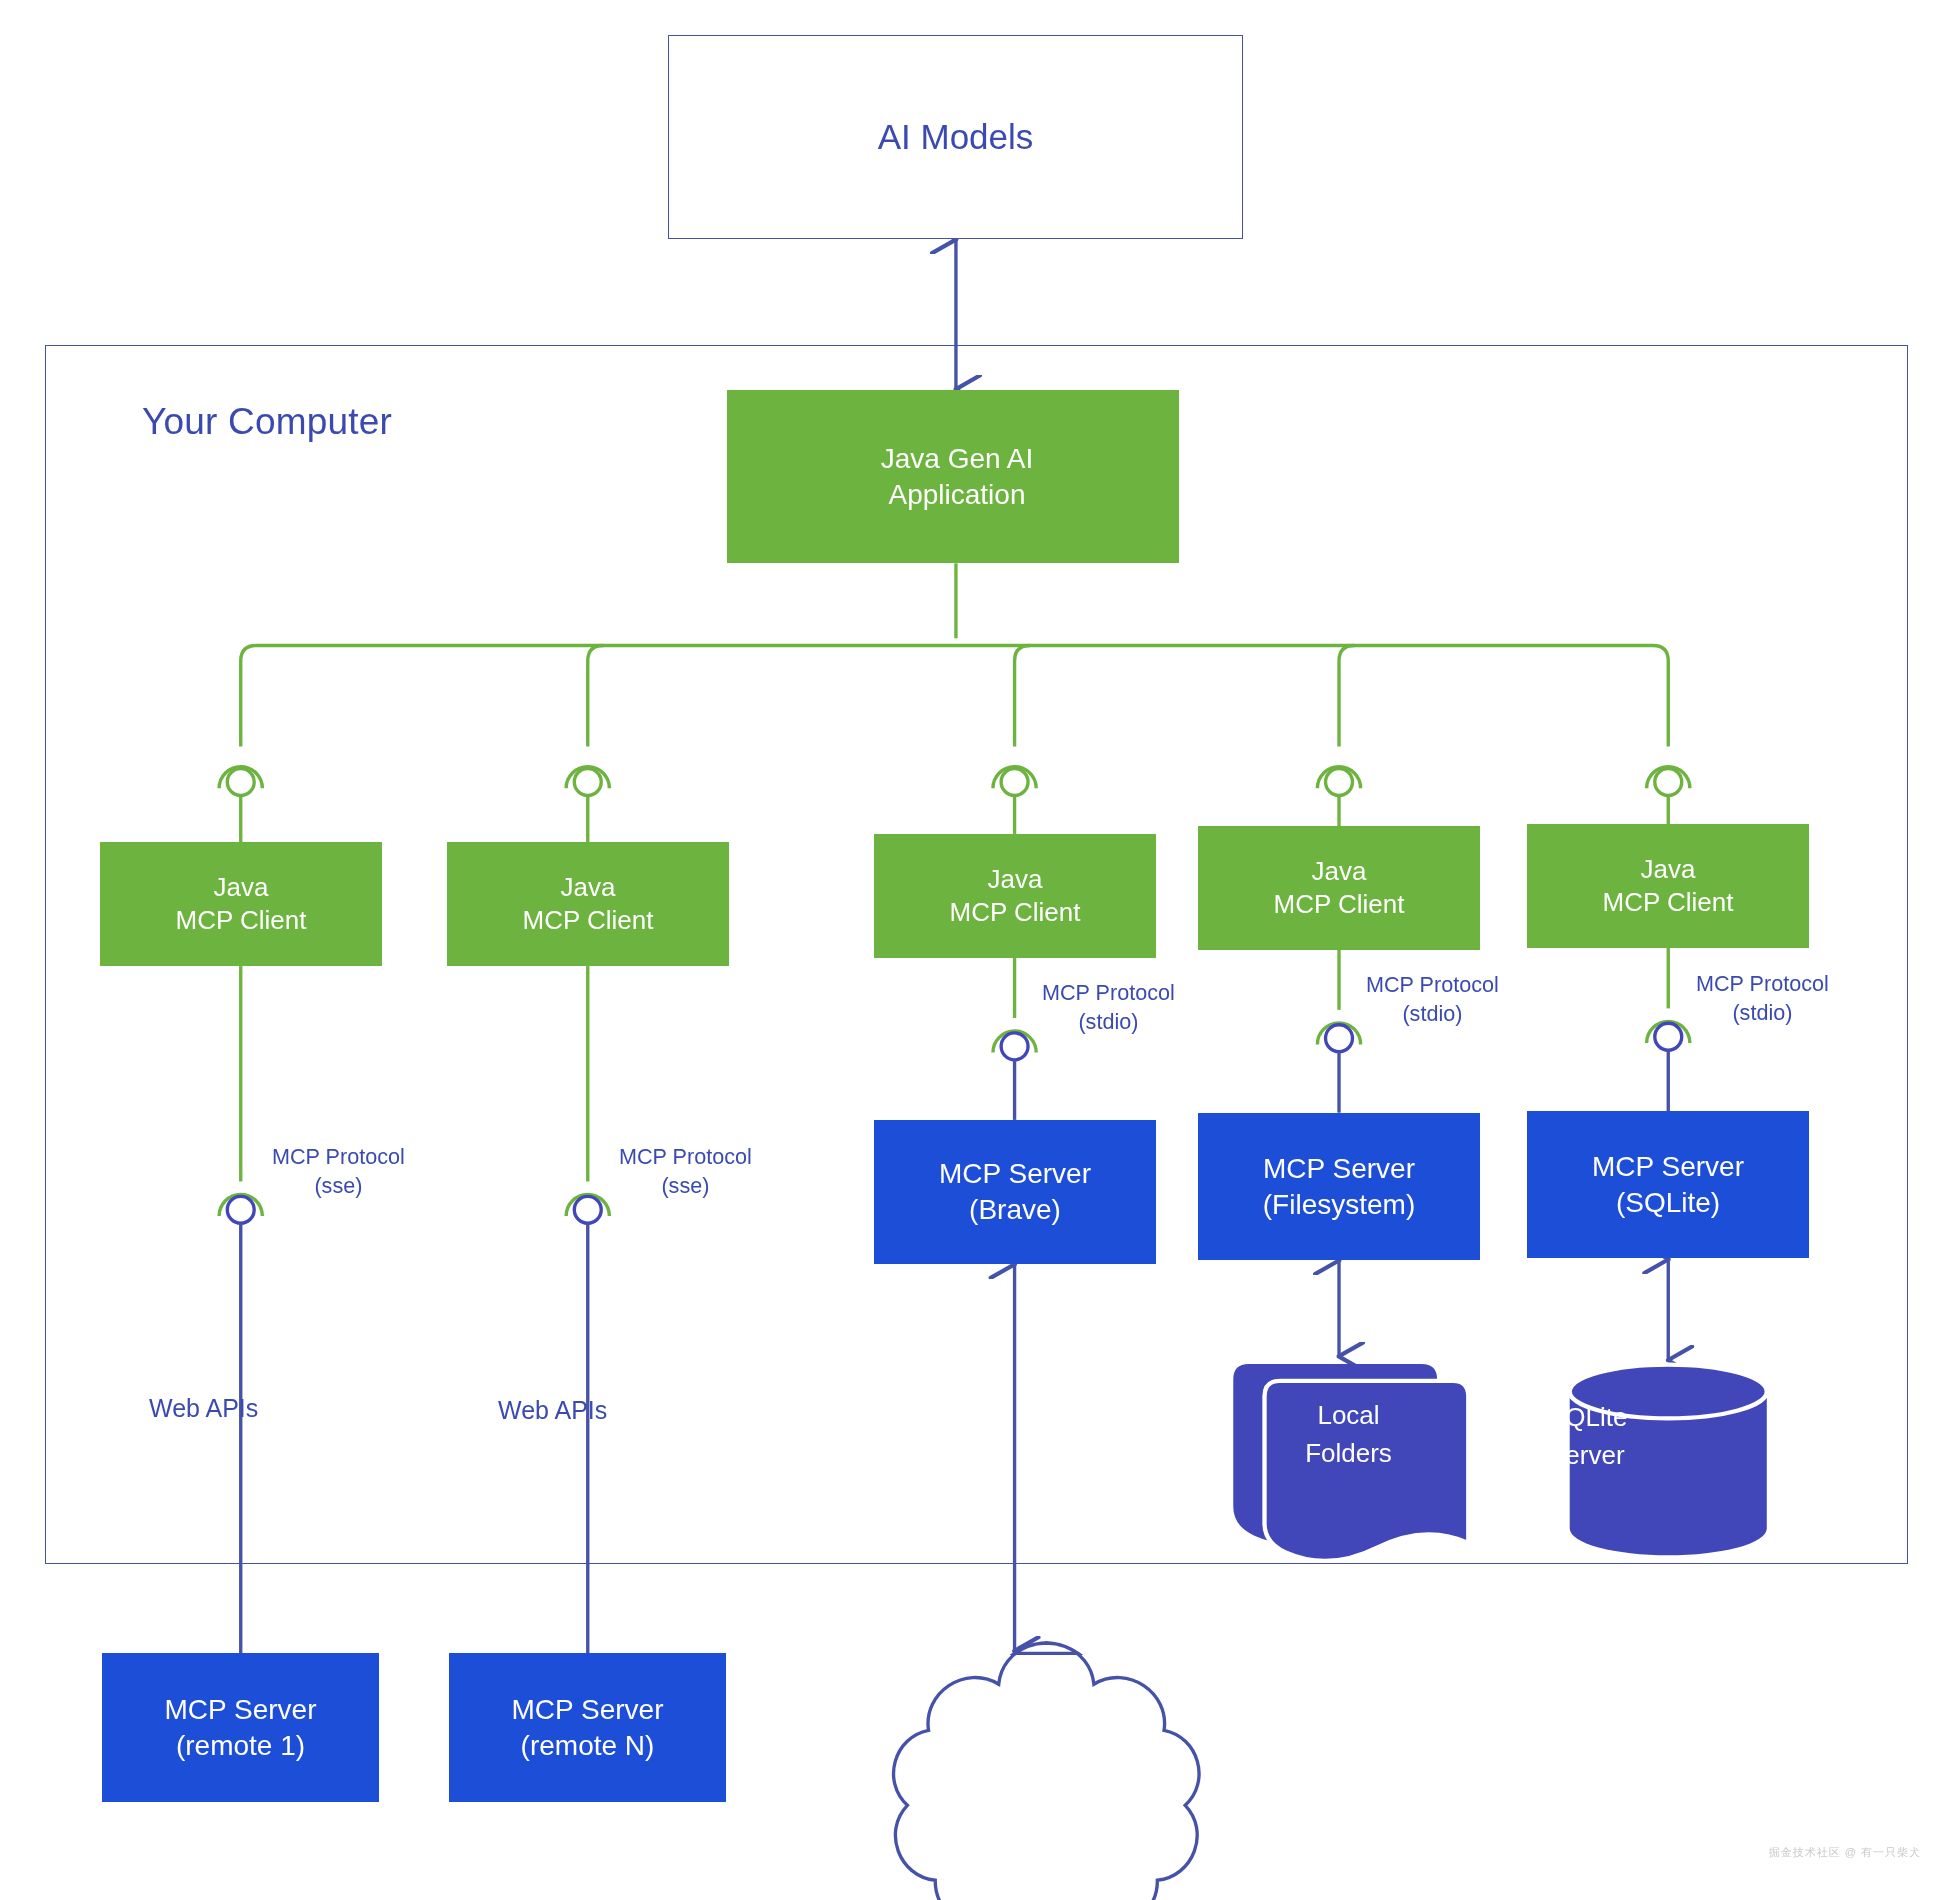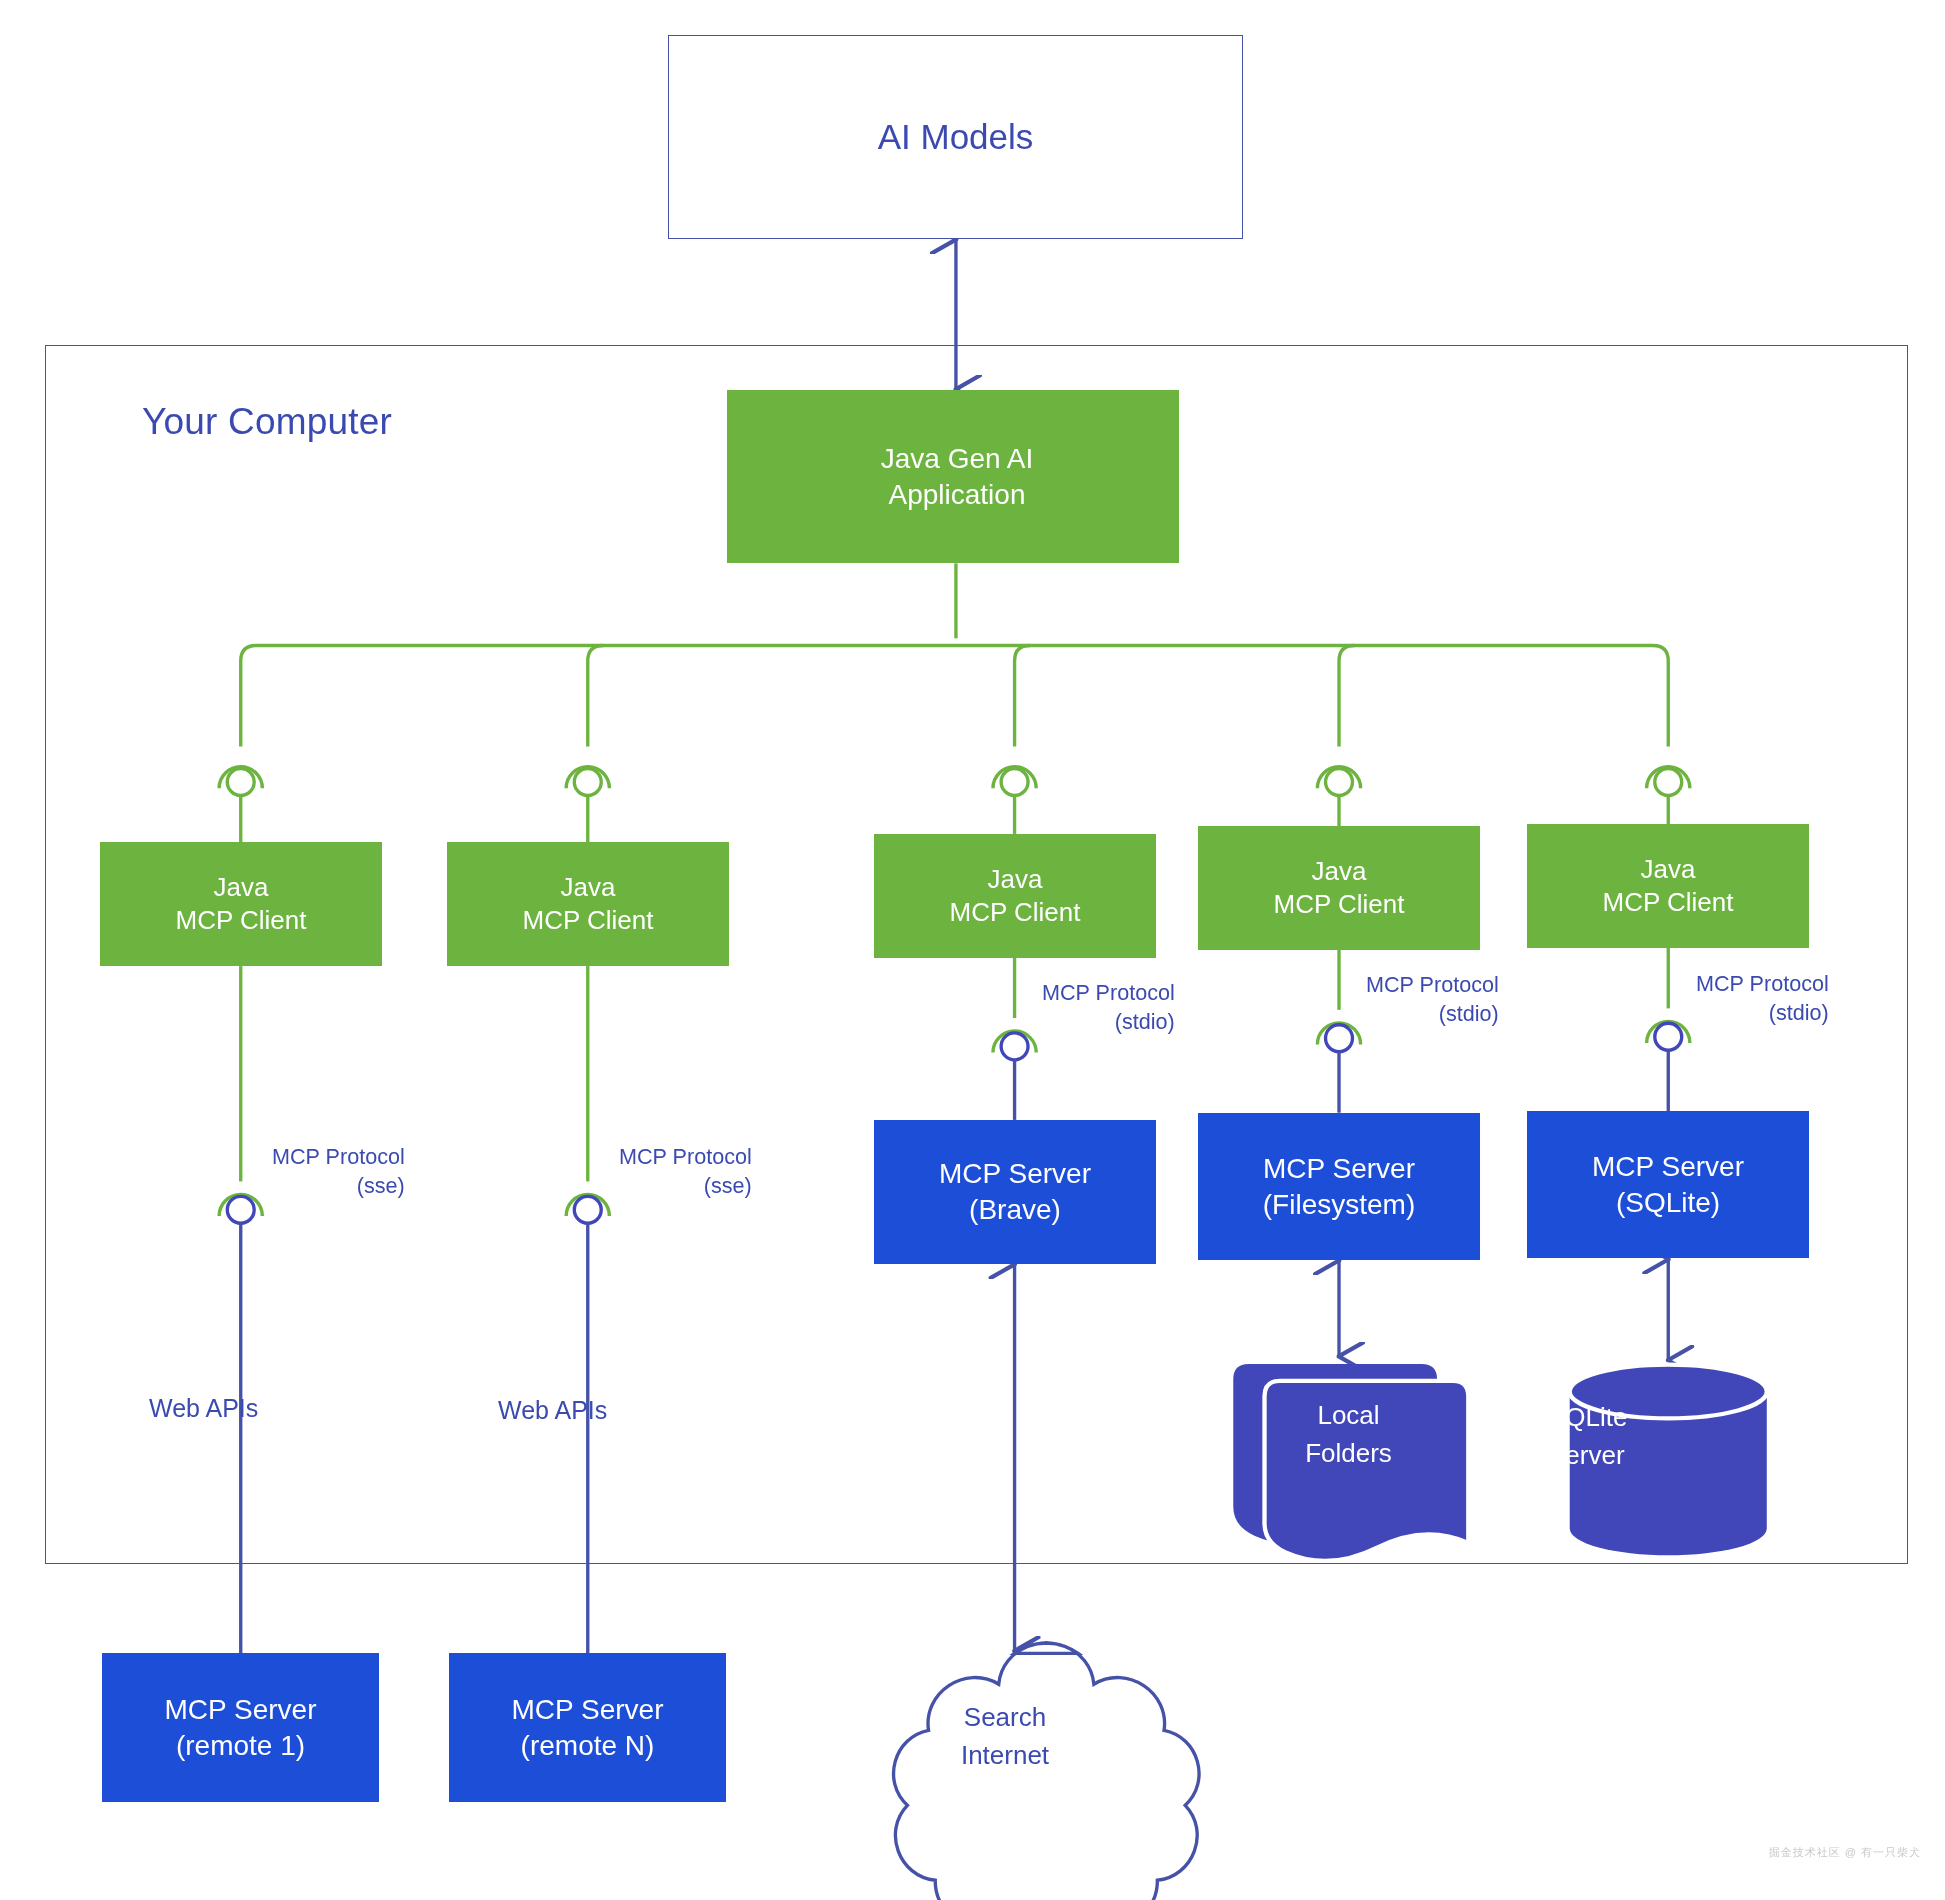--- a/index.html
+++ b/index.html
@@ -72,21 +72,21 @@
     letter-spacing: 0.2px;
     z-index: 6;
     white-space: nowrap;
     margin-left: 32px;
   }
 
   
   .flabel {
     position: absolute;
     color: #3b4ab0;
-    text-align: right;
+    text-align: center;
     line-height: 1.35;
     z-index: 6;
     white-space: nowrap;
   }
   .flabel .ln { display: block; }
 
   .proto-label { font-size: 21.6px; }
   .webapi-label { font-size: 25px; }
   #cloud-text {
     position: absolute;
@@ -364,21 +364,17 @@
   <div id="folders-text">
     <span class="ln">Local</span>
     <span class="ln">Folders</span>
   </div>
 
   <div id="cyl-text">
     <span class="ln">SQLite</span>
     <span class="ln">Server</span>
   </div>
 
-  <div id="cloud-text">
-    <span class="ln">Search</span>
-    <span class="ln">Internet</span>
-  </div>
 
   <div id="watermark">掘金技术社区 @ 有一只柴犬</div>
 
 </div>
 
 
 </body></html>

